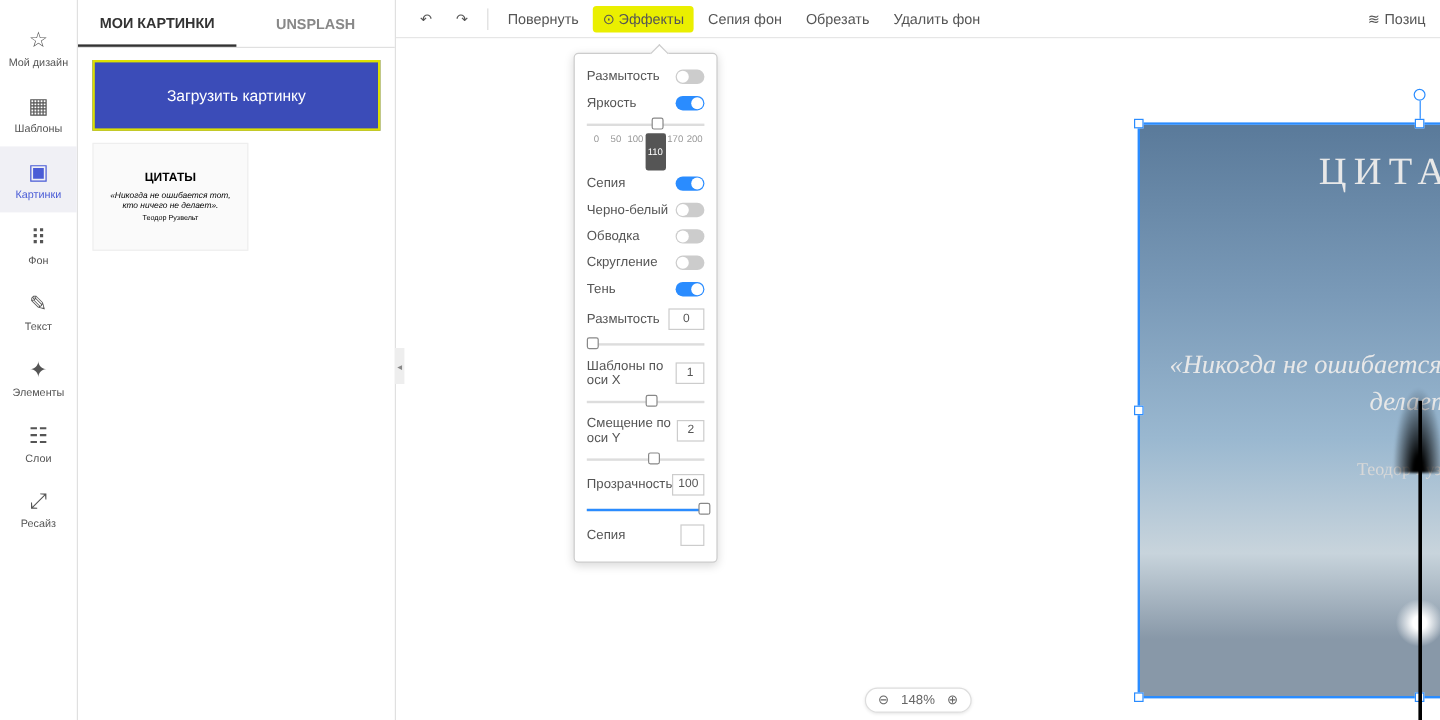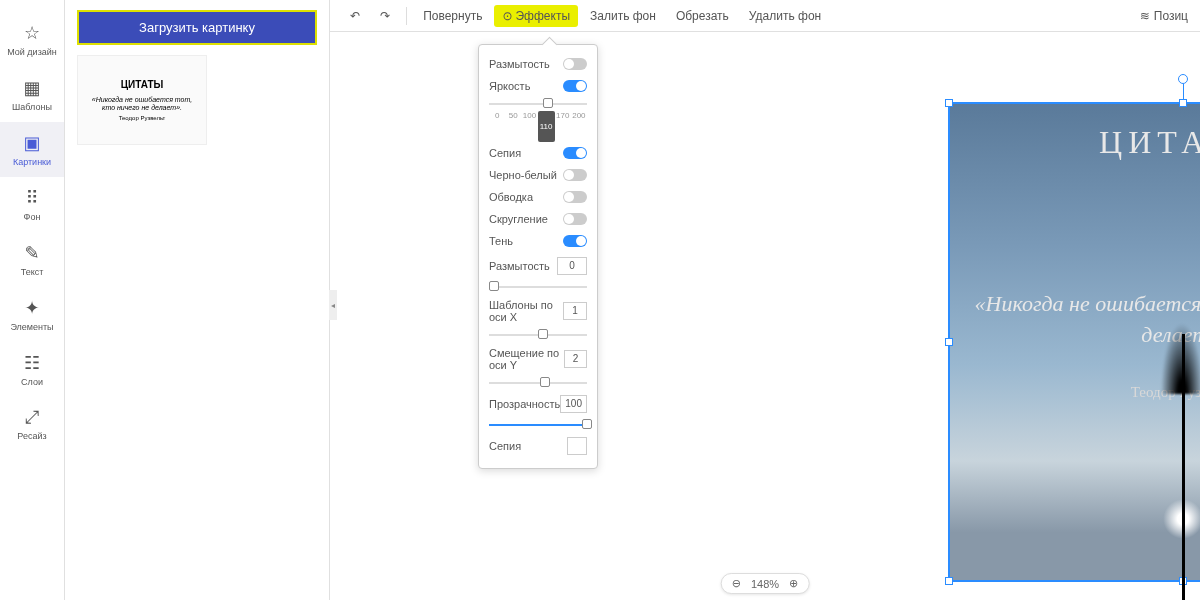--- a/index.html
+++ b/index.html
@@ -8,21 +8,21 @@
 .sidebar{width:65px;background:#fff;border-right:1px solid #e0e0e0;display:flex;flex-direction:column;padding-top:12px}
 .sb-item{display:flex;flex-direction:column;align-items:center;justify-content:center;padding:10px 0;cursor:pointer;color:#555}
 .sb-item.active{background:#f0f0f5;color:#4a5cd6}
 .sb-item .ico{font-size:18px;margin-bottom:3px}
 .sb-item .lbl{font-size:9px}
 .panel{width:265px;border-right:1px solid #e0e0e0;display:flex;flex-direction:column}
 .tabs{display:flex;height:40px;border-bottom:1px solid #e0e0e0}
 .tab{flex:1;display:flex;align-items:center;justify-content:center;font-size:12px;font-weight:bold;color:#888;cursor:pointer}
 .tab.active{color:#333;border-bottom:2px solid #333}
 .panel-body{padding:10px 12px;display:flex;flex-direction:column;gap:10px}
-.upload-btn{background:#3b4cb8;color:#fff;border:2px solid #dde000;padding:8px;text-align:center;font-size:13px;cursor:pointer}
+.upload-btn{background:#3b4cb8;color:#fff;border:2px solid #dde000;padding:20px;text-align:center;font-size:13px;cursor:pointer}
 .search{border:1px solid #ccc;border-radius:3px;padding:6px 8px;font-size:12px;display:flex;align-items:center;color:#aaa}
 .search input{border:none;outline:none;flex:1;font-size:12px}
 .thumb{width:130px;height:90px;border:1px solid #eee;background:#fafafa;display:flex;flex-direction:column;align-items:center;justify-content:center;padding:8px;text-align:center}
 .thumb .t1{font-size:10px;font-weight:bold;margin-bottom:6px}
 .thumb .t2{font-size:7px;font-style:italic;line-height:1.2}
 .thumb .t3{font-size:6px;margin-top:3px}
 .main{flex:1;display:flex;flex-direction:column;position:relative}
 .toolbar{height:32px;border-bottom:1px solid #e0e0e0;display:flex;align-items:center;padding:0 12px;gap:4px;font-size:12px;color:#555}
 .tb-btn{padding:4px 8px;cursor:pointer;display:flex;align-items:center;gap:3px;border-radius:3px}
 .tb-btn.hl{background:#eaef00}
@@ -94,20 +94,24 @@
         <span class="ico">☷</span>
         <span class="lbl">Слои</span>
       </div>
     <div class="sb-item">
         <span class="ico">⤢</span>
         <span class="lbl">Ресайз</span>
       </div>
   </div>
 
   <div class="panel">
+    <div class="tabs">
+      <div class="tab active">МОИ КАРТИНКИ</div>
+      <div class="tab">UNSPLASH</div>
+    </div>
     <div class="panel-body">
       <div class="upload-btn">Загрузить картинку</div>
       <div class="thumb">
         <div class="t1">ЦИТАТЫ</div>
         <div class="t2">«Никогда не ошибается тот, кто ничего не делает».</div>
         <div class="t3">Теодор Рузвельт</div>
       </div>
     </div>
   </div>
 
@@ -118,21 +122,21 @@
         </span>
       <span class="tb-btn">
           <span>↷</span>
         </span>
       <span class="tb-sep"></span>
       <span class="tb-btn">Повернуть</span>
       <span class="tb-btn hl">
           <span>⊙</span>
           <span>Эффекты</span>
         </span>
-      <span class="tb-btn">Залить фон</span>
+      <span class="tb-btn">Сепия фон</span>
       <span class="tb-btn">Обрезать</span>
       <span class="tb-btn">Удалить фон</span>
       <span class="spacer"></span>
       <span class="pos-btn">
           <span>≋</span>
           <span>Позиц</span>
         </span>
     </div>
 
     <div class="canvas-area">

